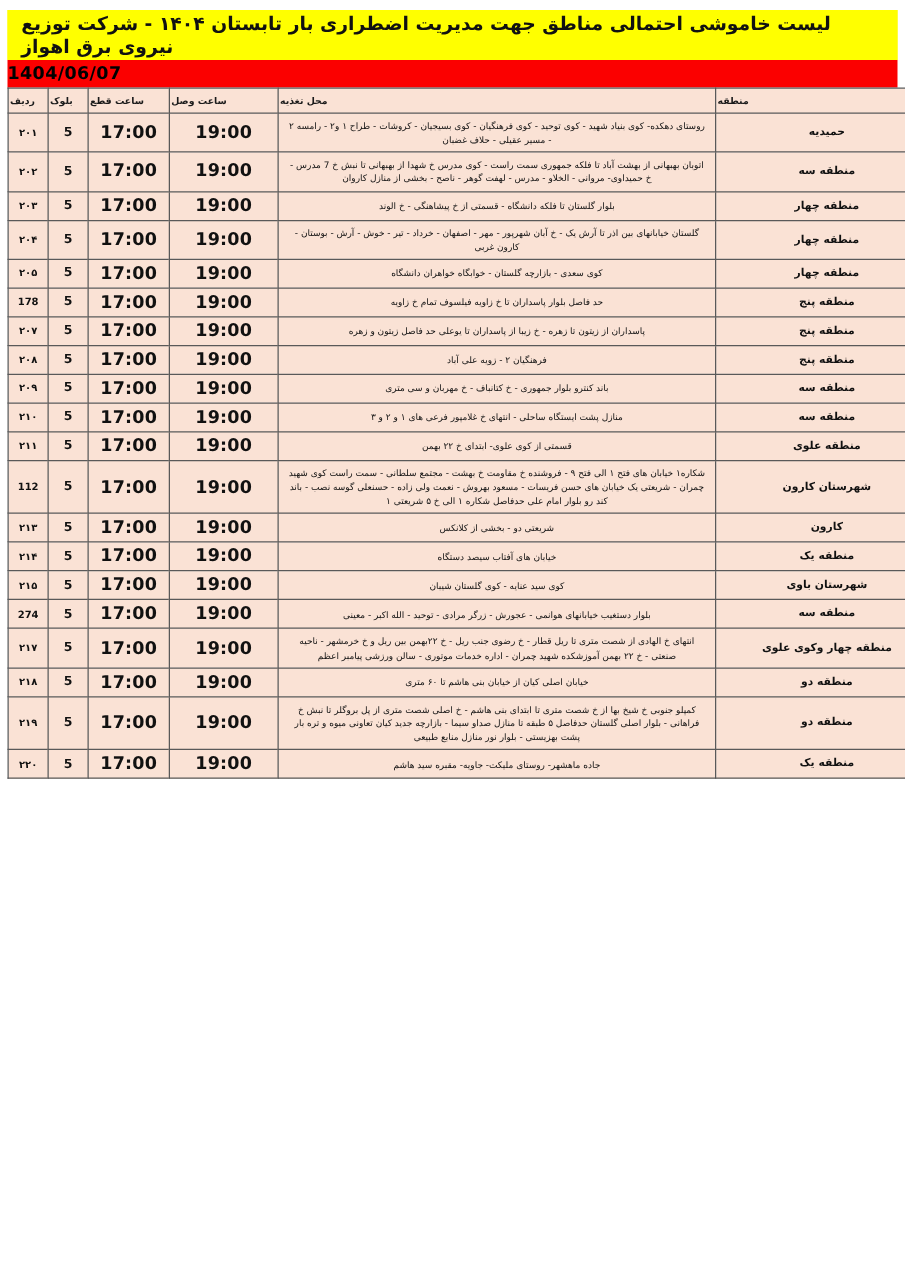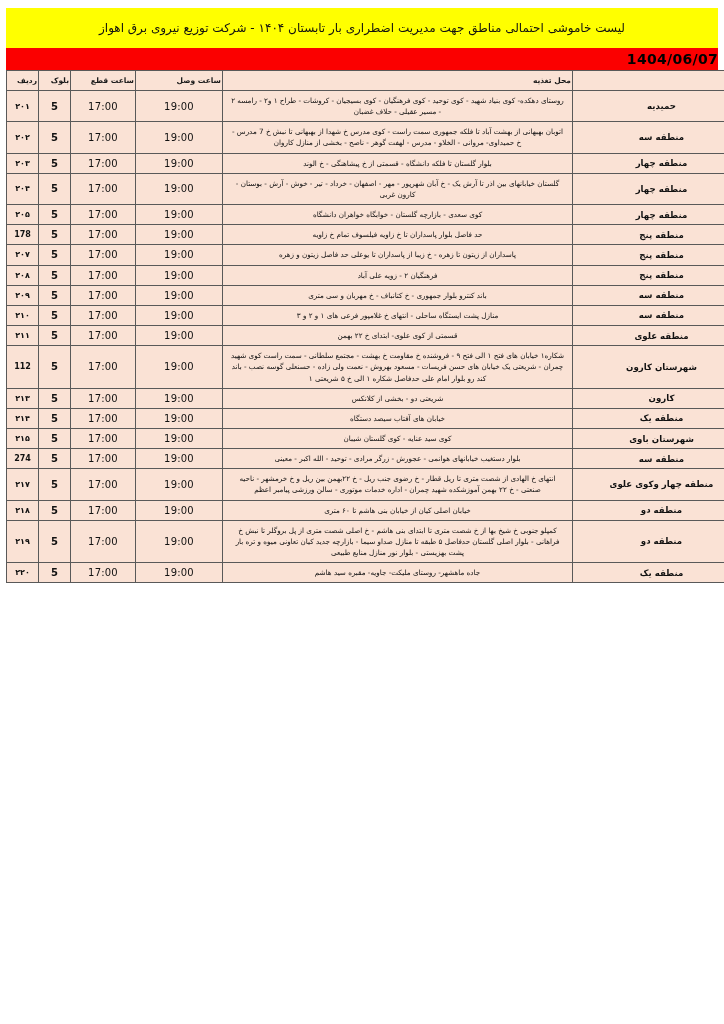--- a/index.html
+++ b/index.html
@@ -26,33 +26,33 @@
     height: 40px;
     display: flex;
     align-items: center;
     justify-content: center;
     border: 1px solid #ffff00;
     box-sizing: border-box;
   }
   .title-text {
     direction: rtl;
     unicode-bidi: embed;
-    font-size: 12px;
-    font-weight: normal;
+    font-size: 15px;
+    font-weight: bold;
     color: #111111;
     letter-spacing: 0px;
     text-align: left;
     padding: 0 10px;
   }
   .date-band {
     background: #fb0000;
     height: 22px;
     display: flex;
     align-items: center;
-    justify-content: flex-end;
+    justify-content: flex-start;
     box-sizing: border-box;
   }
   .date-text {
     font-size: 14px;
     font-weight: bold;
     color: #000000;
     letter-spacing: 0.3px;
   }
   table.grid {
     border-collapse: collapse;
@@ -64,43 +64,43 @@
     border: 1px solid #595959;
     box-sizing: border-box;
     background: #fae2d5;
   }
   thead th {
     background: linear-gradient(to bottom, #e8a182 0%, #f3c4ae 45%, #fae2d5 100%);
     height: 20px;
     font-size: 7.5px;
     font-weight: bold;
     color: #1a1a1a;
-    text-align: right;
+    text-align: left;
     vertical-align: middle;
     direction: rtl;
   }
   td {
     text-align: center;
     vertical-align: middle;
     color: #111111;
     padding: 3px 4px;
   }
   td.col-row {
     font-size: 8px;
     font-weight: bold;
     direction: rtl;
     margin-top: 43px;
   }
   td.col-block {
     font-size: 10px;
     font-weight: bold;
   }
   td.col-off, td.col-on {
-    font-size: 10px;
-    font-weight: normal;
+    font-size: 14px;
+    font-weight: bold;
     letter-spacing: 0.2px;
   }
   td.col-addr {
     font-size: 7.2px;
     direction: rtl;
     line-height: 1.55;
     padding: 4px 7px;
   }
   td.col-region {
     font-size: 8.6px;

